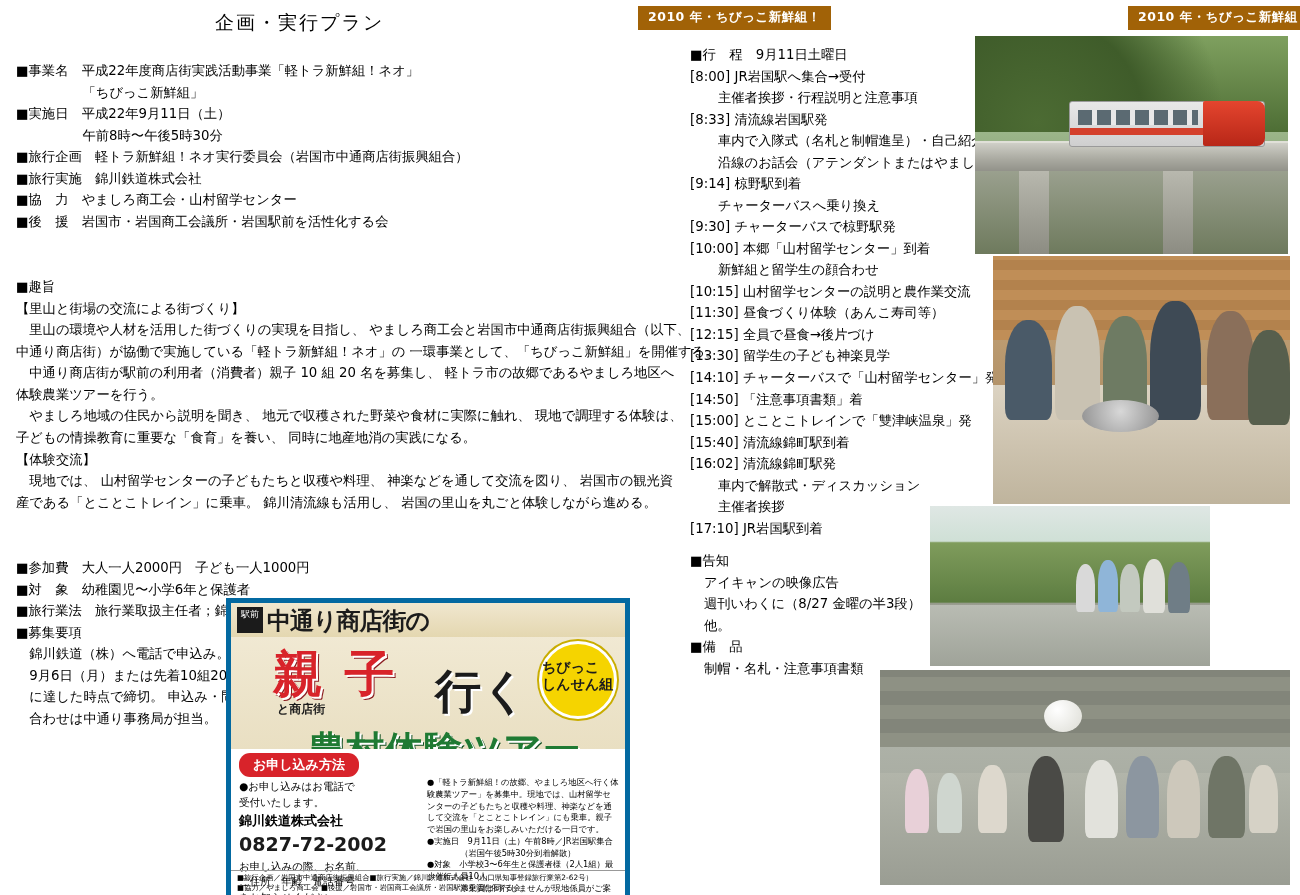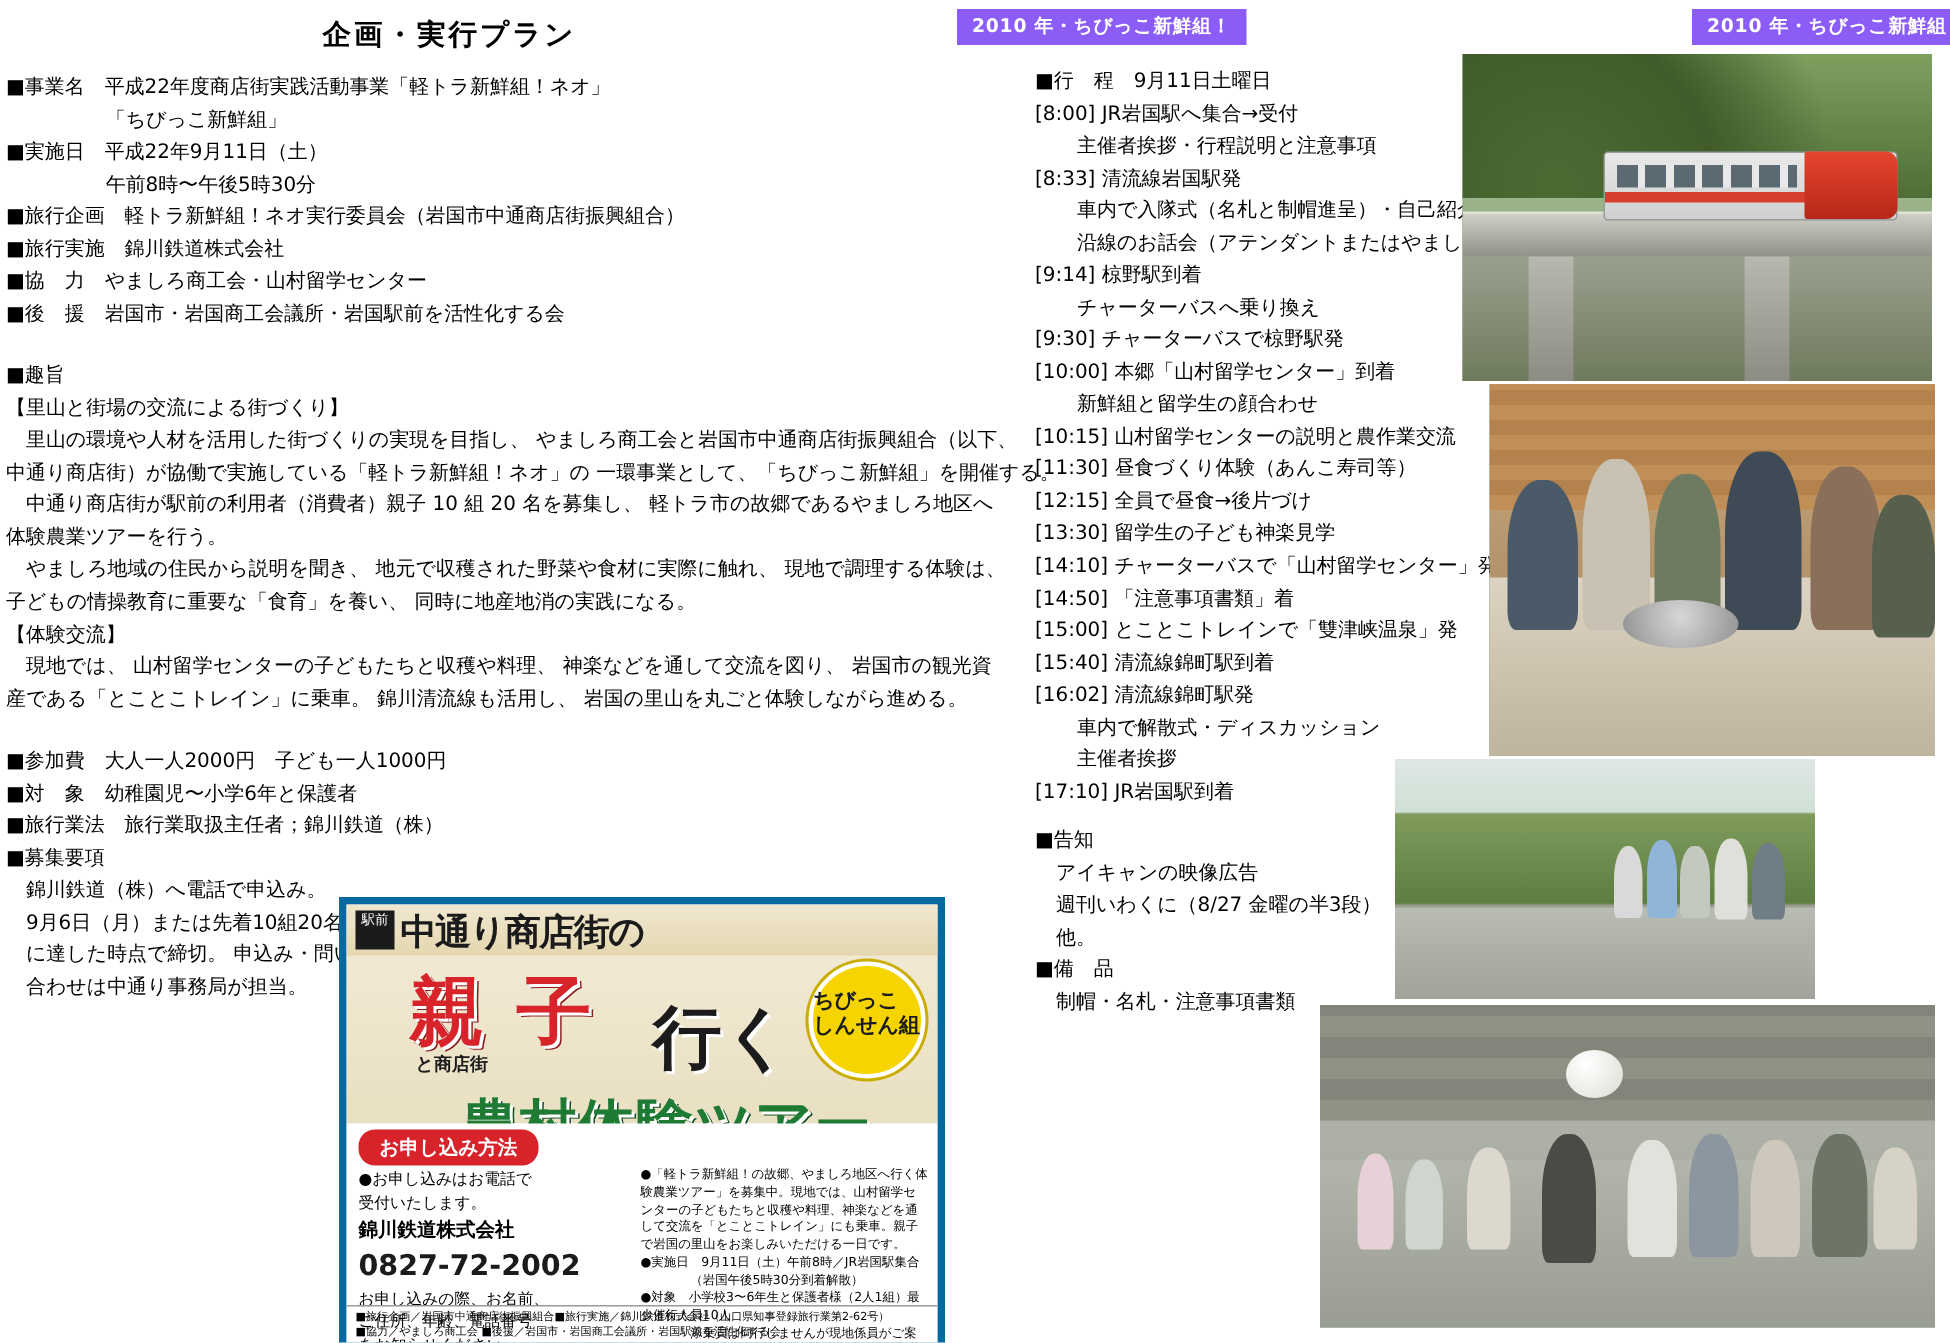--- a/index.html
+++ b/index.html
@@ -22,25 +22,25 @@
     width: 1300px;
     height: 895px;
   }
   
   .doc-title {
     position: absolute;
     left: 215px;
     top: 10px;
     font-size: 19px;
     letter-spacing: 2px;
-    font-weight: bold;
+    font-weight: normal;
   }
   .green-badge {
     position: absolute;
-    background: #8b5cf6;
+    background: #a16207;
     color: #ffffff;
     font-size: 12.5px;
     font-weight: bold;
     padding: 3px 10px 4px 10px;
     letter-spacing: 0.5px;
     white-space: nowrap;
   }
   .badge-center { left: 638px; top: 6px; }
   .badge-right  { left: 1128px; top: 6px; }
 
@@ -60,21 +60,21 @@
   .line {
     line-height: 1.62;
     white-space: pre;
     font-size: 13.3px;
   }
   .line.blank { height: 11px; line-height: 11px; }
   .indent1 { padding-left: 14px; }
   .indent2 { padding-left: 28px; }
 
   
-  .block { margin: 4px; padding: 0; }
+  .block { margin: 16px; padding: 0; }
   .gap { height: 12px; }
 
   
   .photo {
     position: absolute;
     overflow: hidden;
     background: #7f8f6a;
   }
   .photo .sky      { position:absolute; left:0; top:0; width:100%; height:100%; }
 

